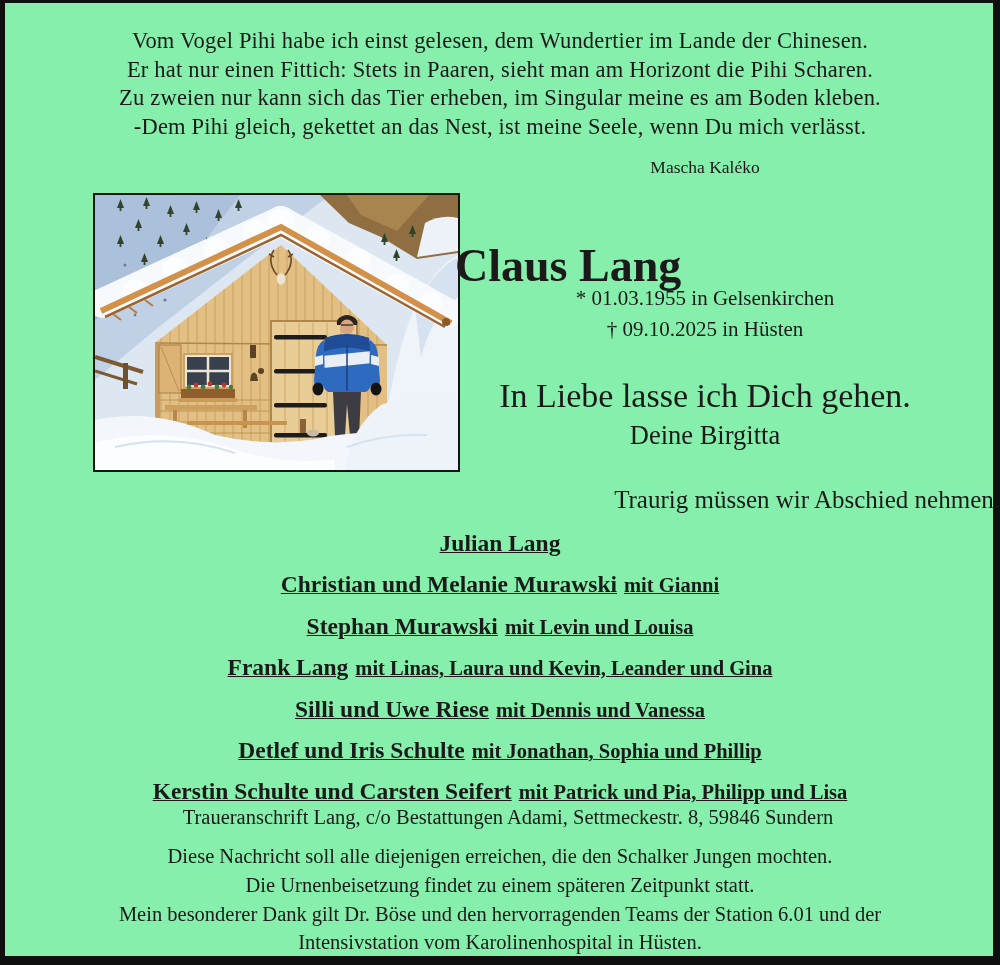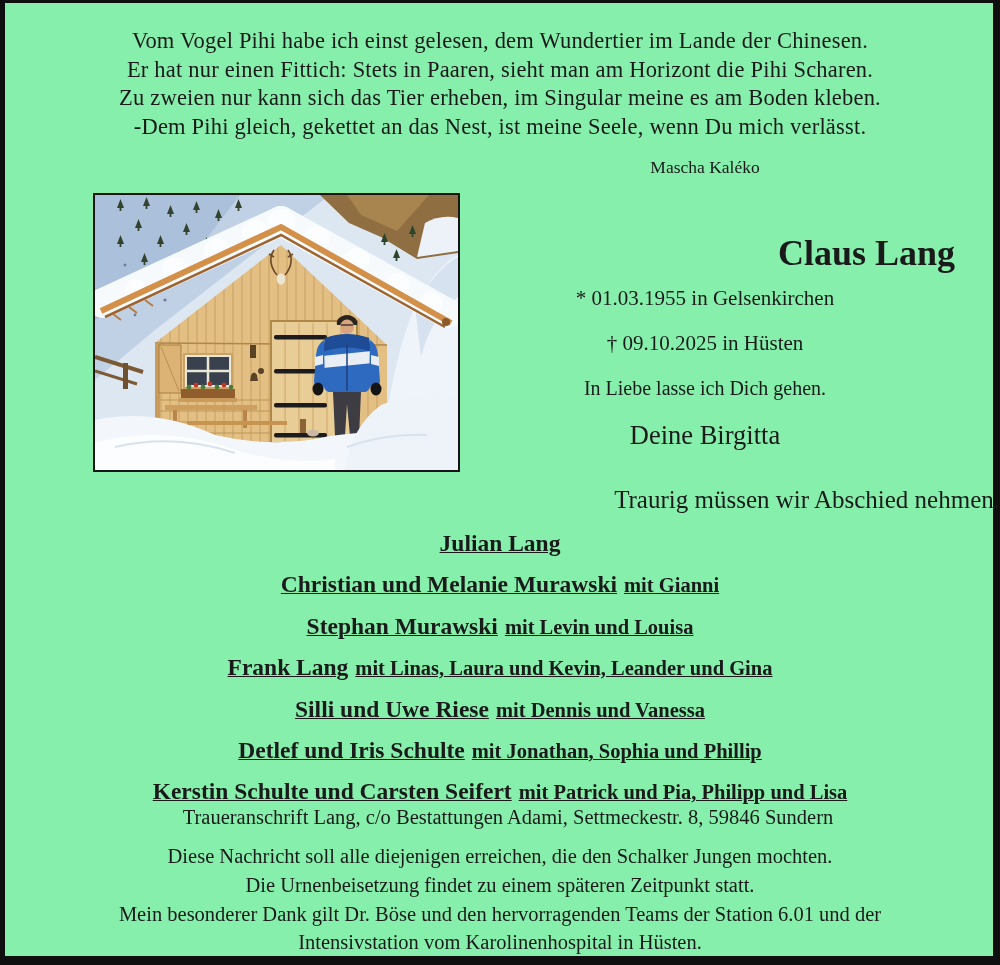--- a/index.html
+++ b/index.html
@@ -31,31 +31,31 @@
 
   .photo {
     position: absolute; left: 93px; top: 193px;
     width: 363px; height: 275px;
     border: 2px solid #151515; margin: 0; background: #dde7f2;
   }
   .photo svg { display: block; }
 
   .name {
     position: absolute; top: 208px; left: 455px; width: 500px;
-    text-align: right; font-size: 36px; font-weight: bold;
+    text-align: left; font-size: 46px; font-weight: bold;
   }
   .birth, .death {
     position: absolute; left: 455px; width: 500px;
     text-align: center; font-size: 21px; margin-top: 20px;
   }
   .birth { top: 266px; }
-  .death { top: 311px; }
+  .death { top: 297px; }
   .farewell {
     position: absolute; top: 377px; left: 455px; width: 500px;
-    text-align: center; font-size: 20px;
+    text-align: center; font-size: 34px;
   }
   .from {
     position: absolute; top: 420px; left: 455px; width: 500px;
     text-align: center; font-size: 26.5px; font-weight: normal;
   }
 
   .intro {
     position: absolute; top: 486px; left: 0; width: 1000px;
     text-align: right; font-size: 25px;
   }

